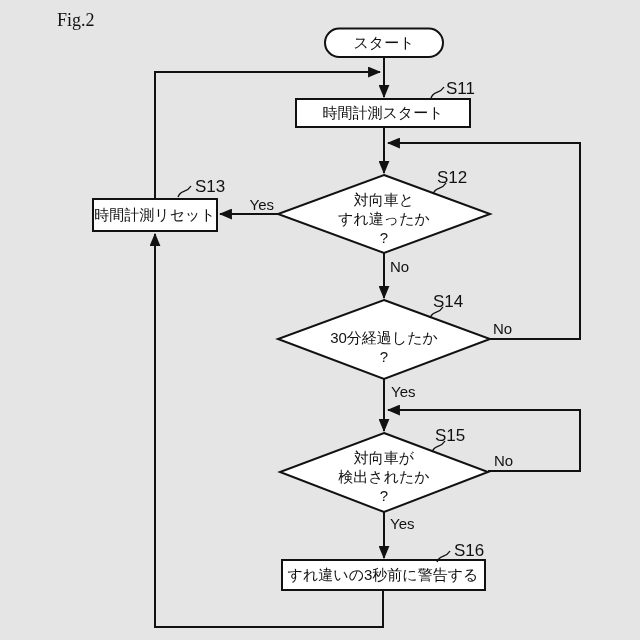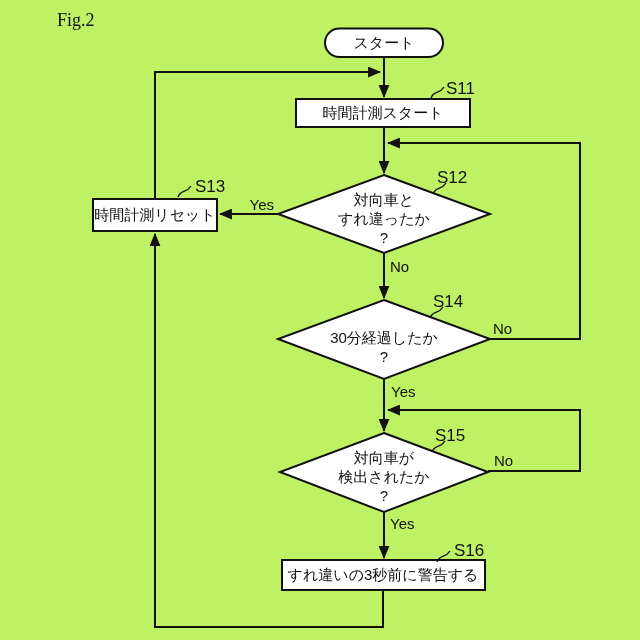--- a/index.html
+++ b/index.html
@@ -7,21 +7,21 @@
     padding: 0;
     width: 640px;
     height: 640px;
     background: #ffffff;
     font-family: "Liberation Sans", sans-serif;
   }
   .stage {
     position: relative;
     width: 640px;
     height: 640px;
-    background: #bef264;
+    background: #e5e5e5;
     overflow: hidden;
   }
   svg { display: block; }
   .shape {
     fill: #ffffff;
     stroke: #111111;
     stroke-width: 2;
   }
   .edge {
     fill: none;

